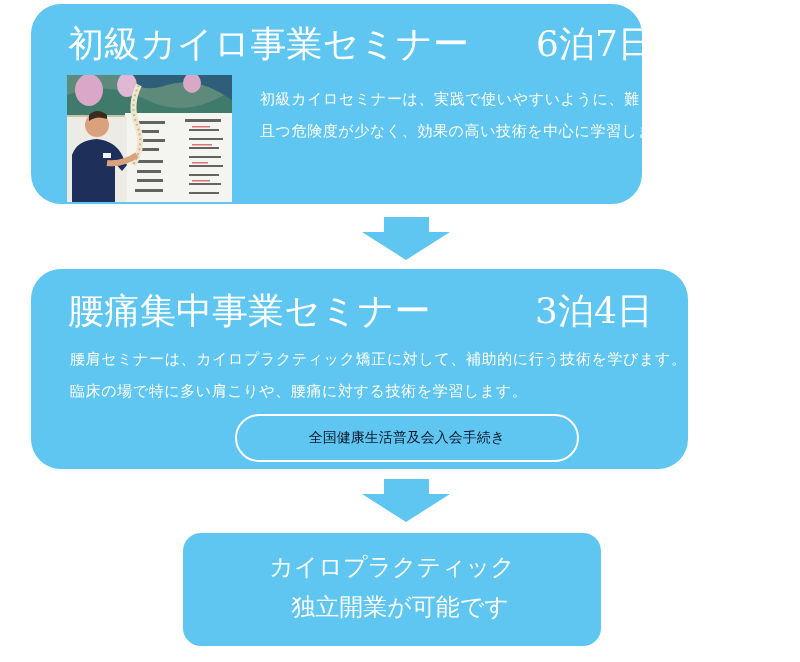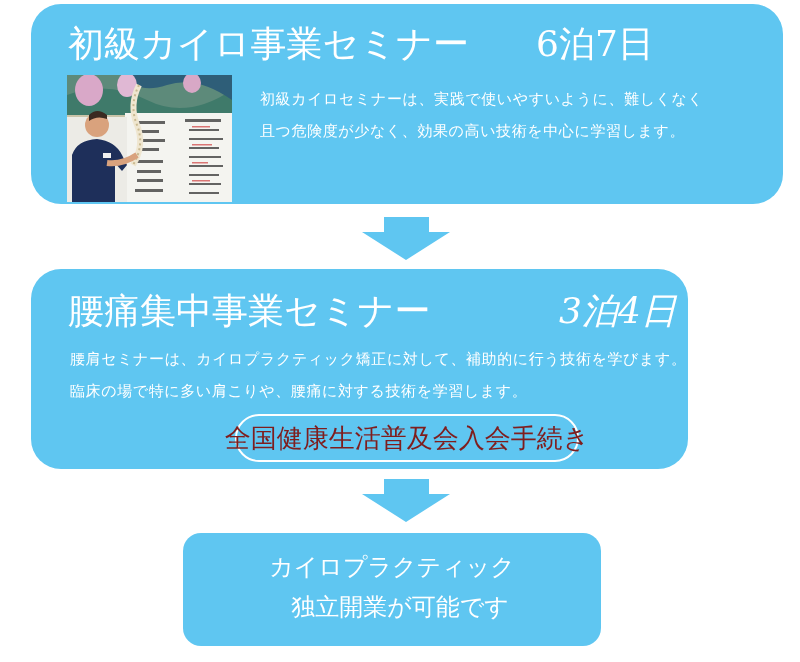--- a/index.html
+++ b/index.html
@@ -3,48 +3,48 @@
 <meta charset="utf-8">
 <style>
   html, body { margin: 0; padding: 0; }
   body {
     width: 800px; height: 662px; background: #ffffff; position: relative; overflow: hidden;
     font-family: "DejaVu Sans", "Liberation Sans", sans-serif;
   }
   .box {
     position: absolute; background: #5FC6F1; color: #ffffff;
   }
-  #box1 { left: 31px; top: 4px; width: 739px; height: 200px; border-radius: 30px; padding-left: 13px; }
+  #box1 { left: 31px; top: 4px; width: 611px; height: 200px; border-radius: 30px; }
   #box2 { left: 31px; top: 269px; width: 657px; height: 200px; border-radius: 30px; }
   #box3 { left: 183px; top: 533px; width: 418px; height: 113px; border-radius: 18px; }
 
   .title {
     position: absolute; font-family: "DejaVu Serif", "Liberation Serif", serif;
     font-size: 36px; line-height: 40px; white-space: nowrap; letter-spacing: 0px;
   }
   #box1 .title-main { left: 37px; top: 20px; }
   #box1 .title-days { left: 505px; top: 20px; }
   #box2 .title-main { left: 37px; top: 22px; }
-  #box2 .title-days { left: 528px; top: 22px; font-style: italic; }
+  #box2 .title-days { left: 504px; top: 22px; }
 
   .photo {
     position: absolute; left: 36px; top: 71px; width: 165px; height: 127px; overflow: hidden;
     background: #d9d5c8;
   }
   .desc {
     position: absolute; font-size: 15px; line-height: 32px; white-space: nowrap; letter-spacing: 0.6px;
   }
   #box1 .desc { left: 229px; top: 79px; }
   #box2 .desc { left: 39px; top: 74px; }
 
   .pill {
     position: absolute; left: 204px; top: 145px; width: 344px; height: 48px;
     border: 2.5px solid #ffffff; border-radius: 26px; box-sizing: border-box;
     display: flex; align-items: center; justify-content: center;
-    font-family: Liberation Sans, sans-serif; font-size: 26px; color: #7f1d1d;
+    font-family: Liberation Sans, sans-serif; font-size: 14px; color: #0f172a;
     white-space: nowrap; cursor: pointer;
   }
 
   #box3 .final {
     position: absolute; left: 0; width: 100%; text-align: center; font-size: 24px; line-height: 40px;
     white-space: nowrap;
   }
   #box3 .line1 { top: 14px; }
   #box3 .line2 { top: 54px; padding-left: 8px; }
 

